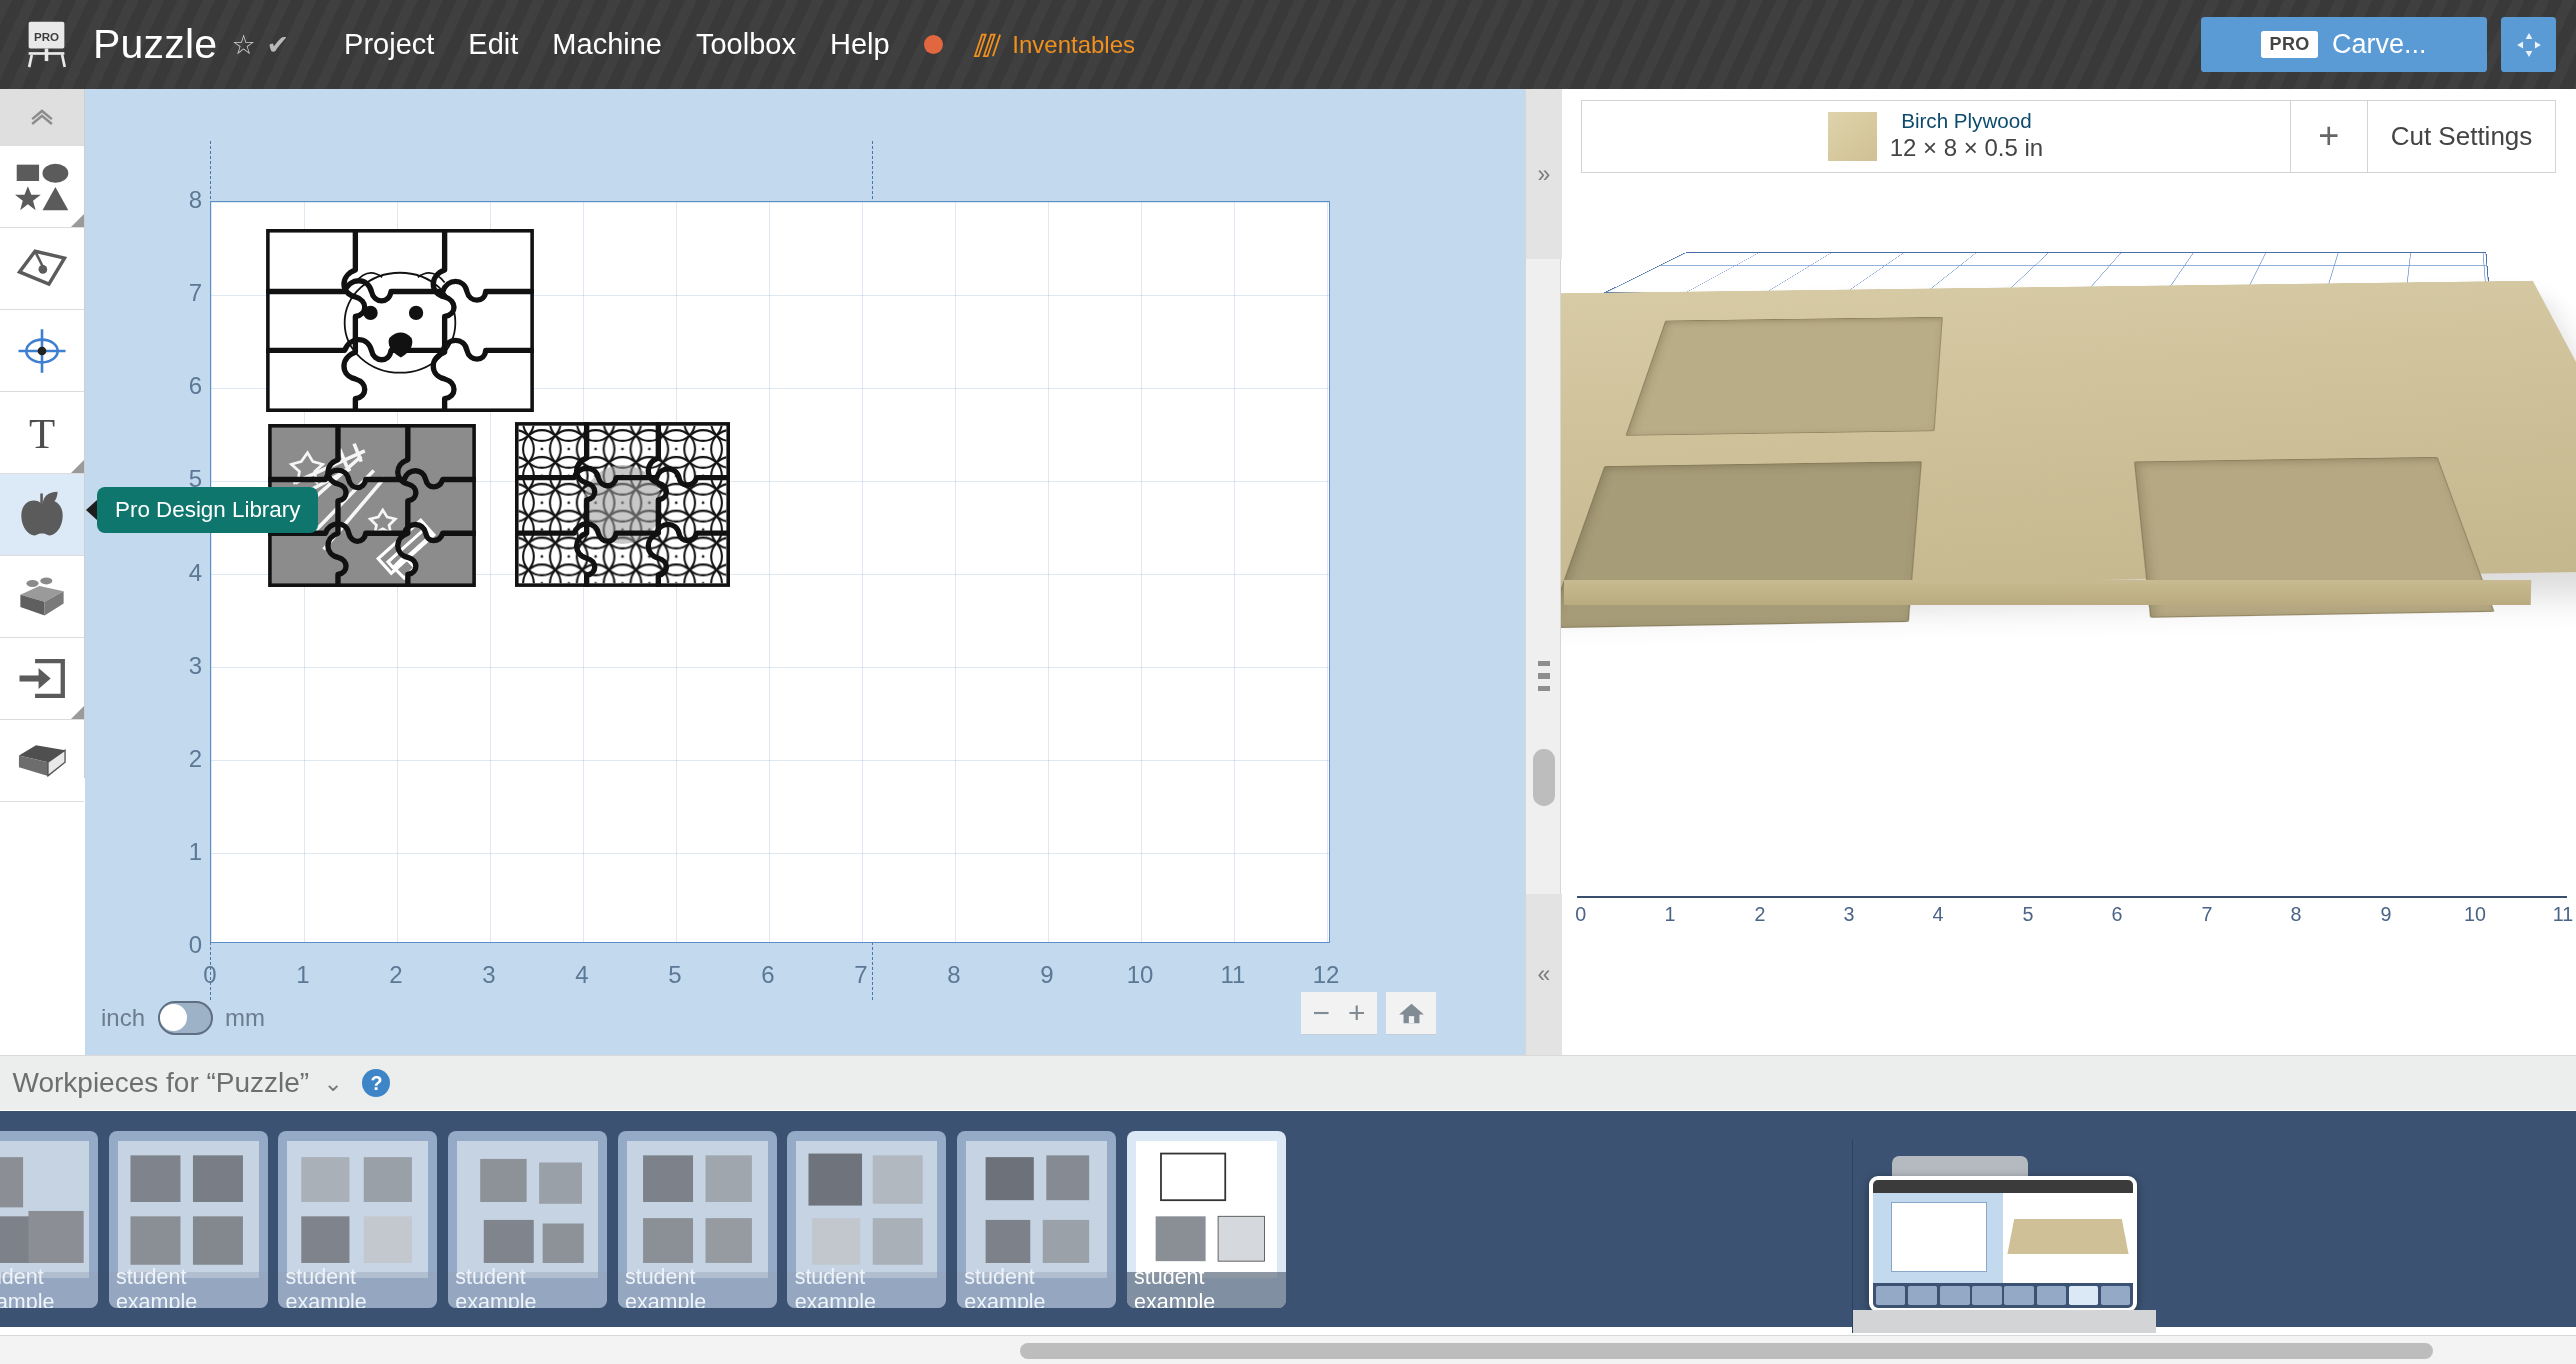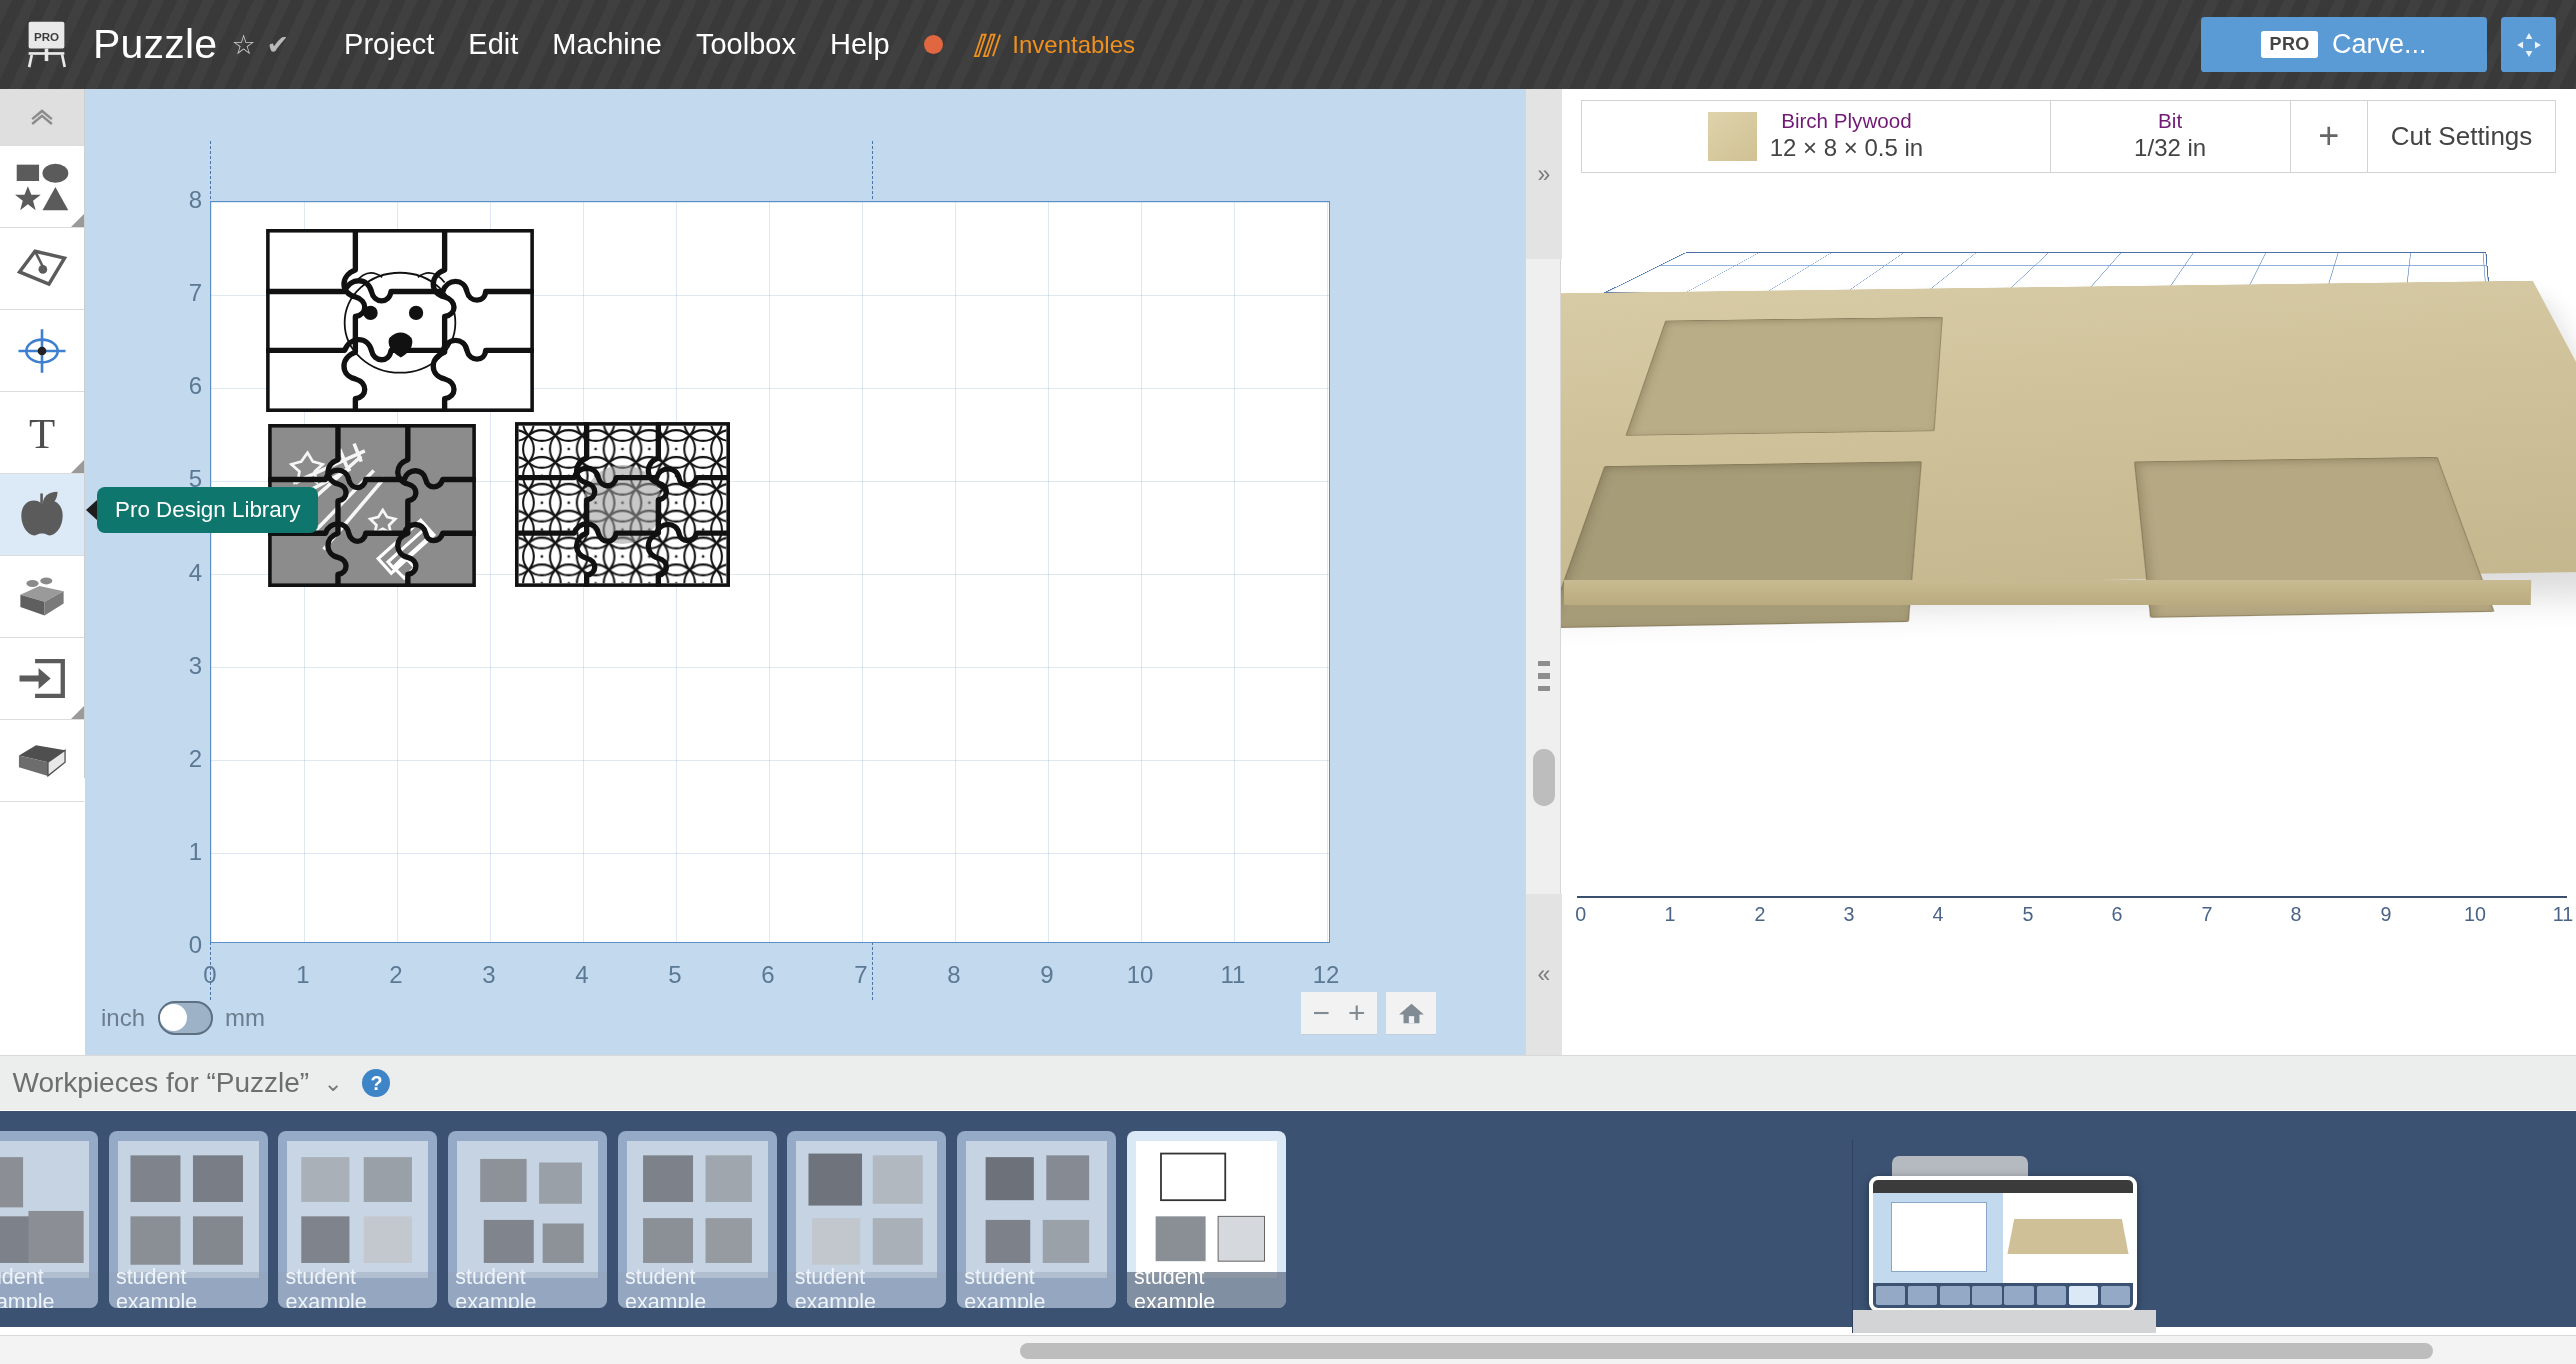--- a/index.html
+++ b/index.html
@@ -125,21 +125,21 @@
 
   
   .preview-pane {
     position:absolute; left:1561px; top:89px; width:1015px; height:966px; background:#fff;
   }
   .matbar { display:flex; align-items:stretch; height:73px; margin:10.7px 19.7px 0 19.7px; border:0.9px solid #d3d3d3; background:#fff; }
   .matcell { display:flex; align-items:center; justify-content:center; border-right:0.9px solid #d3d3d3; cursor:pointer;}
   .matcell:last-child{ border-right:none; }
   .mat-swatch { width:49px; height:49px; background:linear-gradient(140deg,#dfd3ac,#cfc193); margin-right:12.5px; }
   .mat-txt { display:flex; flex-direction:column; align-items:center; }
-  .mat-sub { font-size:20.6px; color:#701a75; line-height:1.15;}
+  .mat-sub { font-size:20.6px; color:#0c4a6e; line-height:1.15;}
   .mat-main { font-size:24px; color:#444; line-height:1.25;}
   .plus-cell { font-size:36px; color:#666; width:77px; }
   .cutset-cell { font-size:26px; color:#444; padding:0 23px;}
 
   .view3d { position:absolute; left:0; top:86px; width:1015px; height:787px; overflow:hidden;}
   .board {
     position:absolute; left:0px; top:112px; width:975px; height:367px;
     background:linear-gradient(175deg,#d7cba6 0%, #cdc098 60%, #c4b78e 100%);
     transform: perspective(1252px) rotateX(52deg) rotateZ(-1.2deg);
     transform-origin: 50% 0%;
@@ -508,26 +508,20 @@
   <div class="preview-pane">
 
     <div class="matbar">
       <div class="matcell" style="flex:1.55;padding:0 16px;">
         <div class="mat-swatch"></div>
         <div class="mat-txt">
           <span class="mat-sub">Birch Plywood</span>
           <span class="mat-main">12 × 8 × 0.5 in</span>
         </div>
       </div>
-      <div class="matcell" style="flex:0.85;">
-        <div class="mat-txt">
-          <span class="mat-sub">Bit</span>
-          <span class="mat-main">1/32 in</span>
-        </div>
-      </div>
       <div class="matcell plus-cell">+</div>
       <div class="matcell cutset-cell">Cut Settings</div>
     </div>
 
     <div class="view3d">
       <div class="gridplane"></div>
       <div class="board">
         <div class="carve-patch" style="left:116px;top:45px;width:268px;height:157px;"></div>
         <div class="carve-patch" style="left:107px;top:238px;width:268px;height:165px;background:#a79c78;"></div>
         <div class="carve-patch" style="left:555px;top:242px;width:259px;height:161px;background:#b5a883;"></div>

